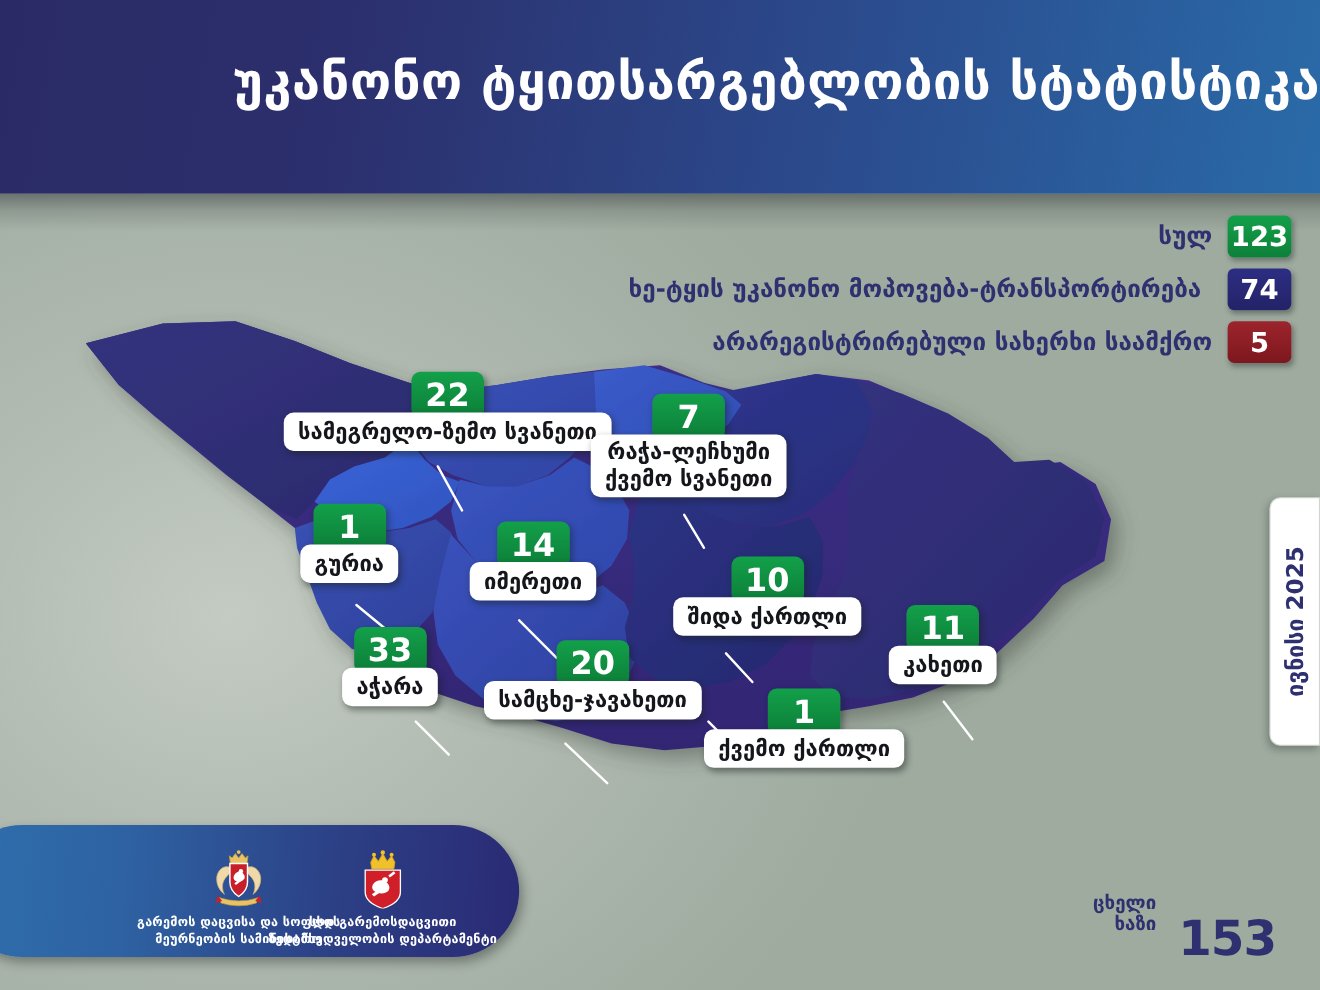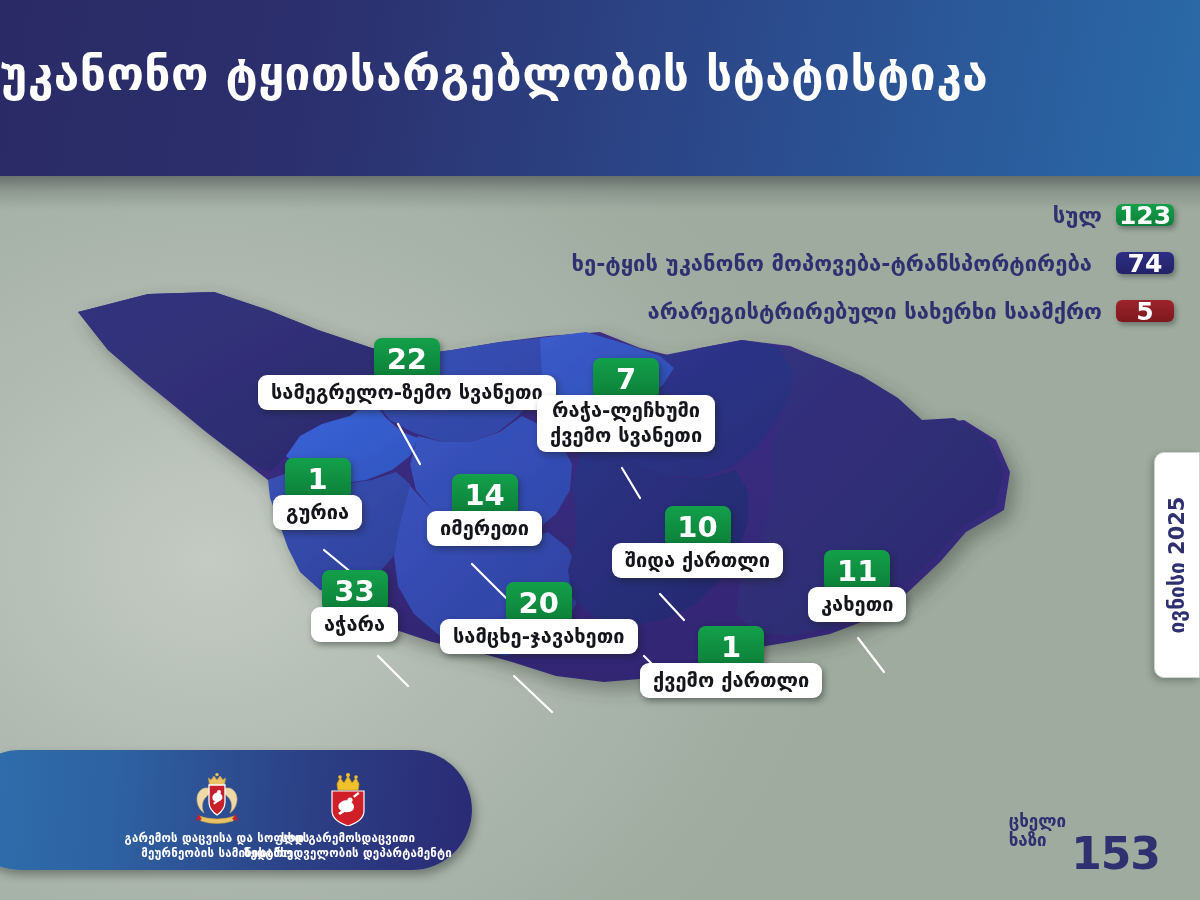--- a/index.html
+++ b/index.html
@@ -24,21 +24,21 @@
     background:linear-gradient(100deg,#2a2b66 0%, #2c2f6d 26%, #2b4a8c 62%, #2a6aa8 100%);
     z-index:5;
   }
   #header-shadow {
     position:absolute; left:0; top:176px; width:1200px; height:34px;
     background:linear-gradient(180deg, rgba(25,30,35,0.42) 0%, rgba(40,48,48,0.18) 45%, rgba(60,70,65,0.0) 100%);
     z-index:4; pointer-events:none;
   }
   #header-title {
     position:absolute; left:0; top:46px; width:1200px;
-    text-align:left;
+    text-align:right;
     color:#ffffff;
     font-size:46px;
     font-weight:bold;
     letter-spacing:0.5px;
     line-height:56px;
     white-space:nowrap;
   }
 
   
   #legend {
@@ -52,21 +52,21 @@
   }
   .legend-label {
     color:#2e3070;
     font-size:22px;
     font-weight:bold;
     white-space:nowrap;
     margin-right:14px;
     text-align:center;
   }
   .legend-chip {
-    width:58px; height:22px;
+    width:58px; height:38px;
     border-radius:6px;
     display:flex; align-items:center; justify-content:center;
     color:#fff; font-size:25px; font-weight:bold;
     box-shadow:2px 3px 5px rgba(30,38,36,0.38);
     flex:0 0 auto;
   }
   .chip-green { background:linear-gradient(180deg,#13a04a 0%, #0d8039 100%); }
   .chip-navy  { background:linear-gradient(180deg,#2d2d84 0%, #232368 100%);margin-left:10px; }
   .chip-red   { background:linear-gradient(180deg,#9d242c 0%, #7d171e 100%); }
 
@@ -156,21 +156,21 @@
 
   
   #hotline {
     position:absolute; right:40px; top:786px;
     z-index:7;
     display:flex; align-items:center;
     color:#2e3070;
   }
   #hotline-words {
     font-size:17px; font-weight:bold; line-height:19px;
-    margin-right:5px;
+    text-align:right; margin-right:20px;
   }
   #hotline-number {
     font-size:44px; font-weight:bold; line-height:44px;
     letter-spacing:-1px;
     margin-top:46px;
   }
 </style>
 </head>
 <body>
 

